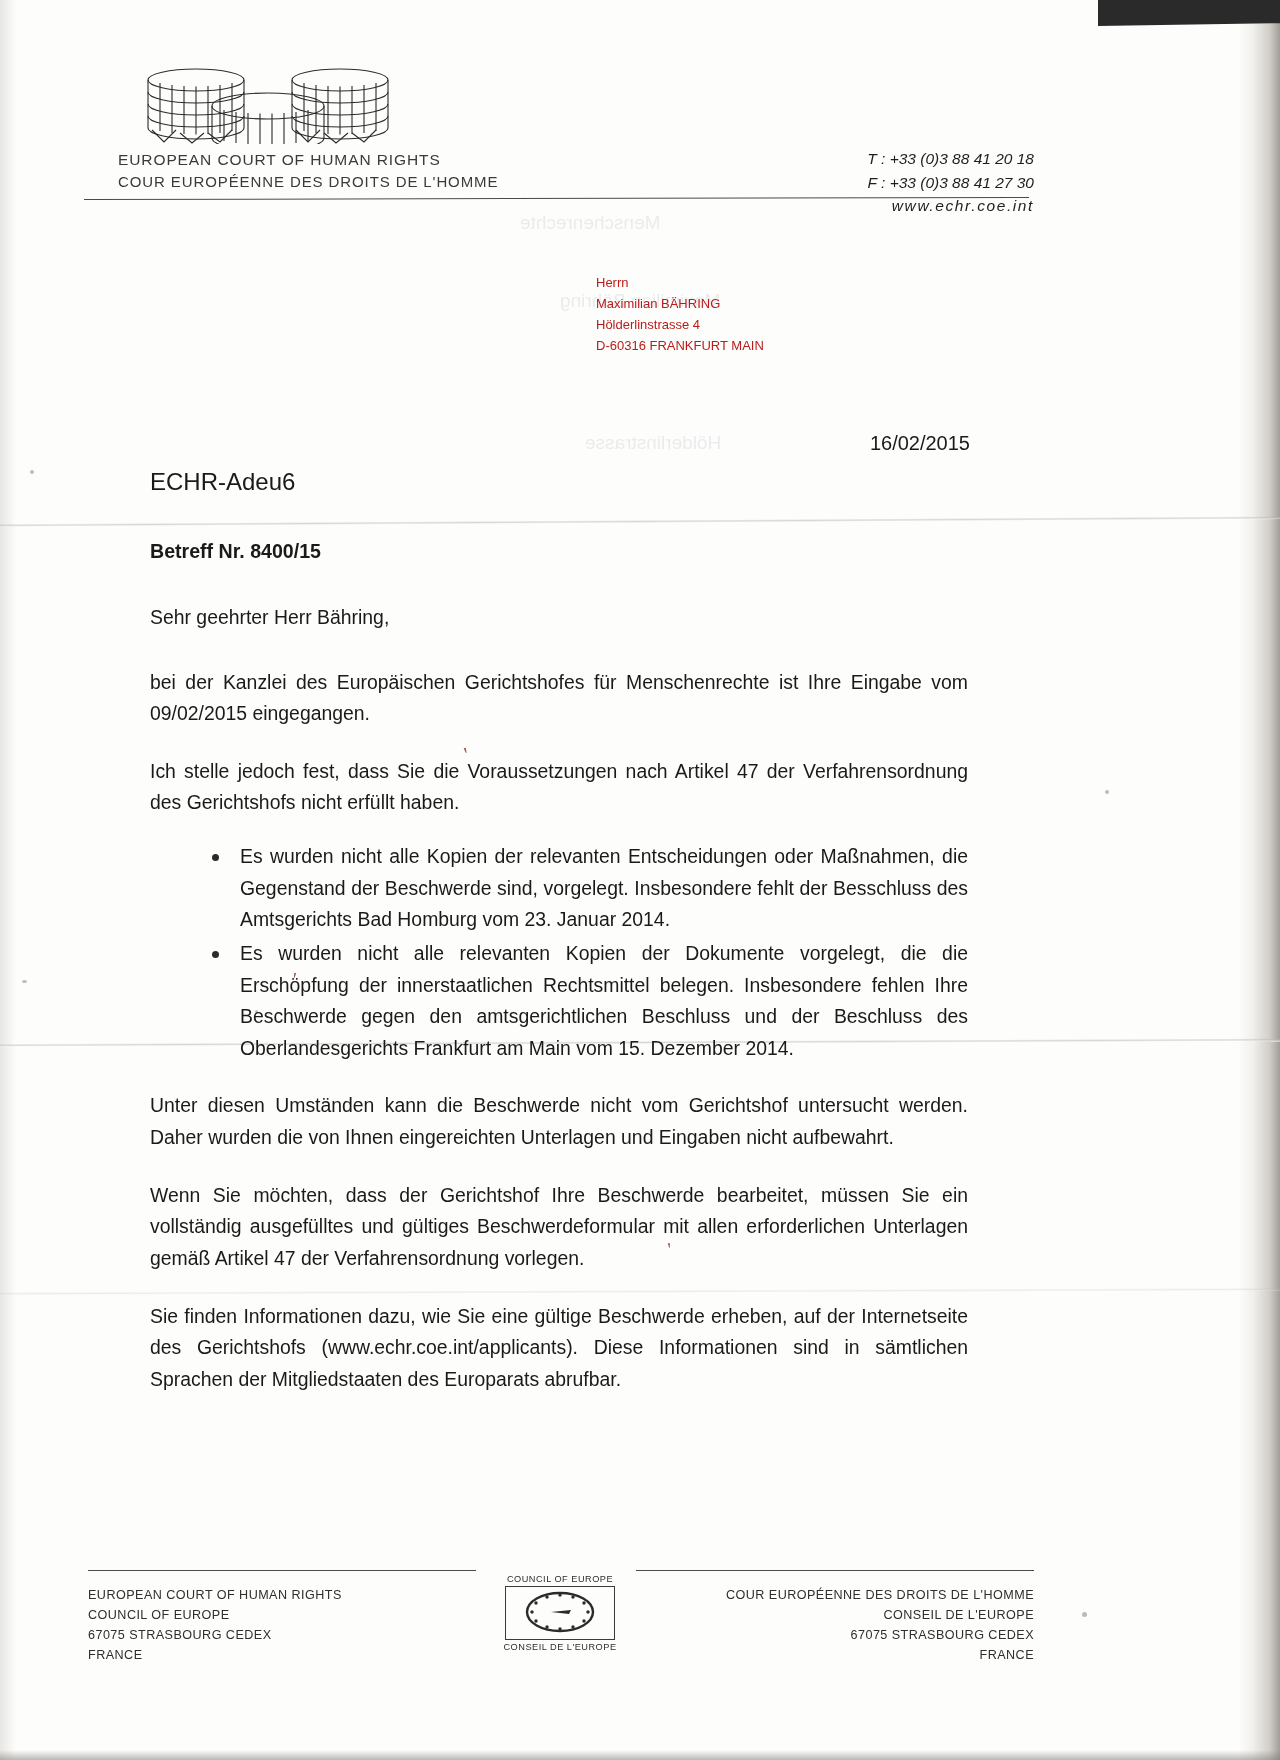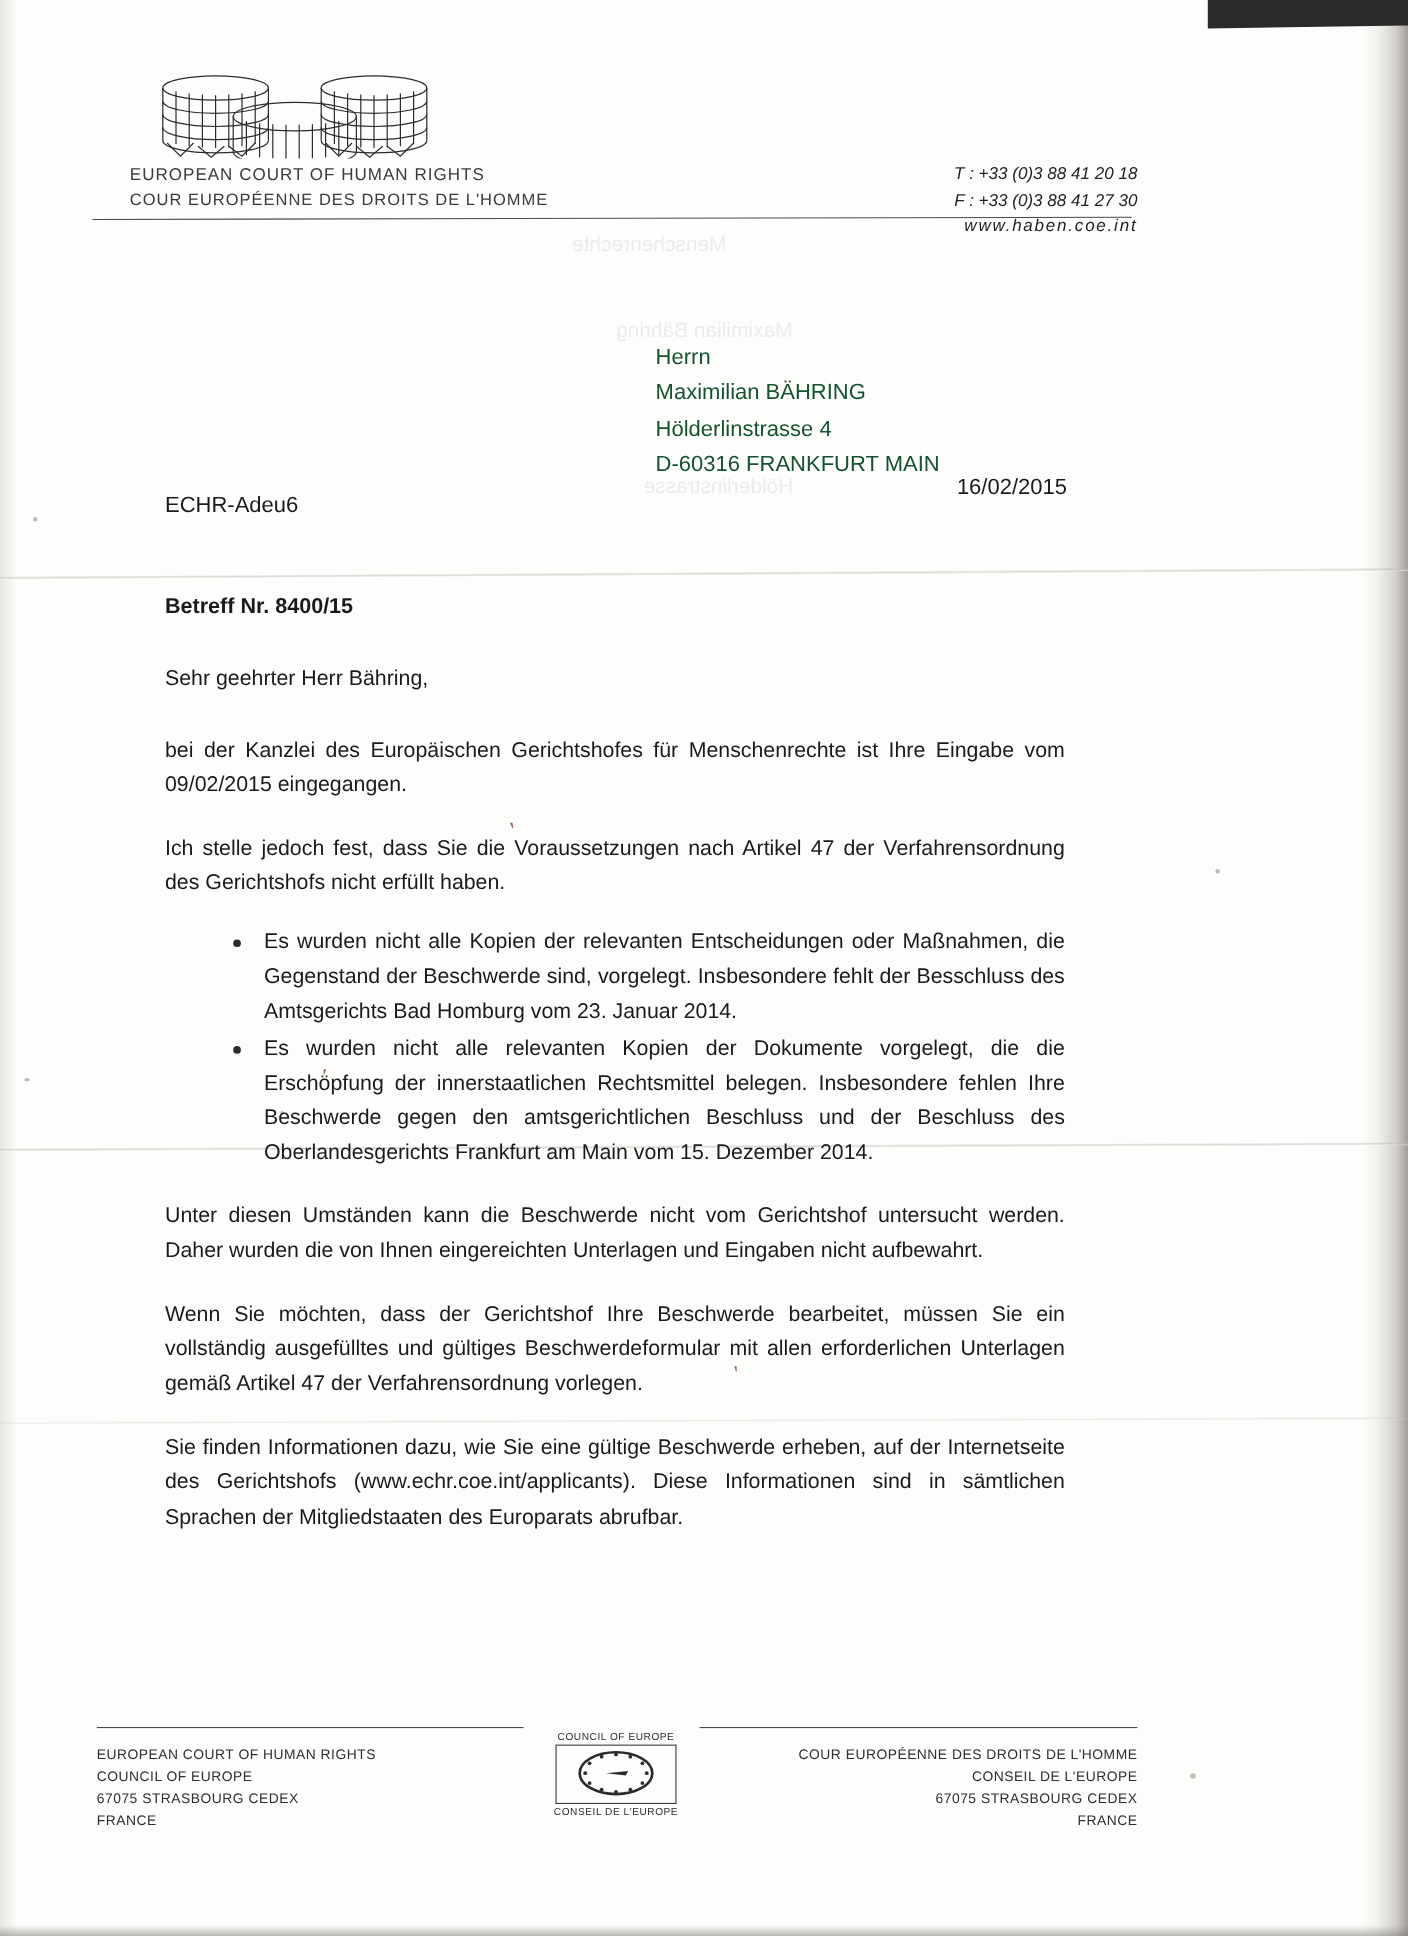--- a/index.html
+++ b/index.html
@@ -113,36 +113,35 @@
     left: 84px; top: 198px;
     width: 945px; height: 1px;
     background: #4a4a4a;
     transform: rotate(-0.12deg);
   }
 
   
   .address {
     position: absolute;
     left: 596px; top: 272px;
-    font-size: 20px;
+    font-size: 13px;
     line-height: 1.62;
-    color: #14532d;
-    margin-top: 37px;
+    color: #b91c1c;
   }
 
   .date {
     position: absolute;
     right: 310px; top: 432px;
     font-size: 20px;
     color: #1a1a1a;
   }
   .refnum {
     position: absolute;
-    left: 150px; top: 448px;
-    font-size: 20px;
+    left: 150px; top: 468px;
+    font-size: 24px;
     color: #1a1a1a;
   }
 
   
   .body-area {
     position: absolute;
     left: 150px; top: 536px;
     width: 818px;
     font-size: 19.4px;
     line-height: 1.63;
@@ -293,21 +292,21 @@
       </svg>
       <div class="org-names">
         <div class="line1">EUROPEAN COURT OF HUMAN RIGHTS</div>
         <div class="line2">COUR EUROPÉENNE DES DROITS DE L'HOMME</div>
       </div>
     </div>
 
     <div class="contact">
       <div>T : +33 (0)3 88 41 20 18</div>
       <div>F : +33 (0)3 88 41 27 30</div>
-      <div class="web">www.haben.coe.int</div>
+      <div class="web">www.echr.coe.int</div>
     </div>
   </div>
 
   <div class="rule"></div>
 
   <div class="address">
     <div>Herrn</div>
     <div>Maximilian BÄHRING</div>
     <div>Hölderlinstrasse 4</div>
     <div>D-60316 FRANKFURT MAIN</div>

